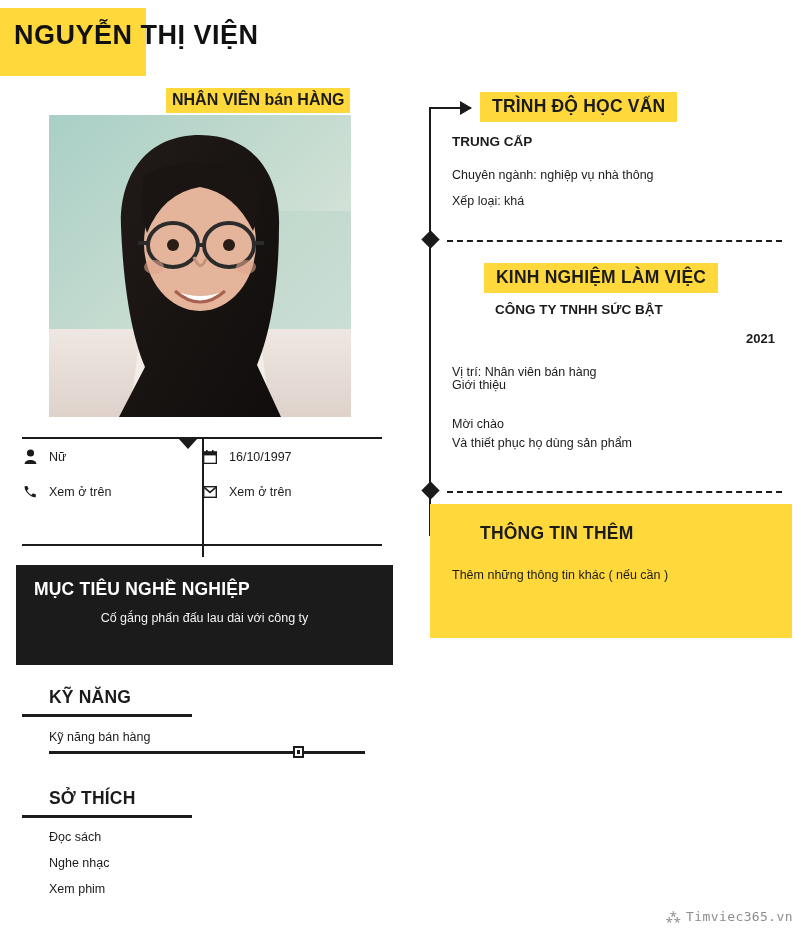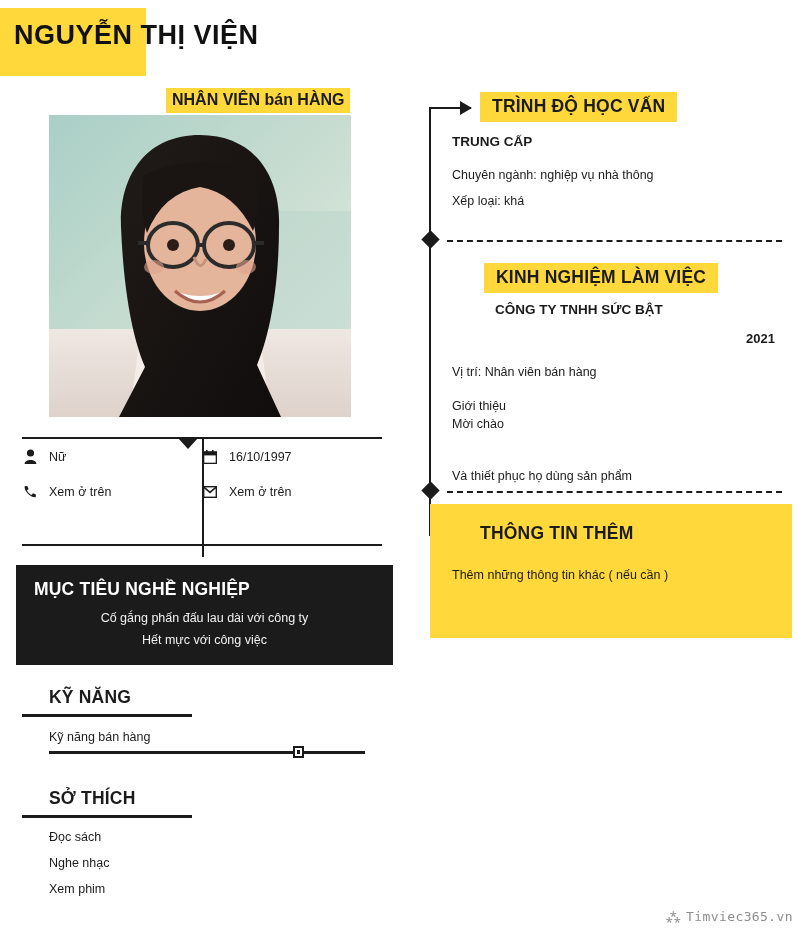--- a/index.html
+++ b/index.html
@@ -337,21 +337,20 @@
   <div class="info-row">
     <div class="info-cell"></div>
   </div>
   <div class="info-hline"></div>
 </div>
 <div class="vdiv"></div>
 
 <div class="objective">
   <h3>MỤC TIÊU NGHỀ NGHIỆP</h3>
   <p>Cố gắng phấn đấu lau dài với công ty</p>
-  <p>Hết mực với công việc</p>
 </div>
 
 <div class="sec-title" style="left:49px; top:687px;">KỸ NĂNG</div>
 <div class="sec-rule" style="left:22px; top:714px; width:170px;"></div>
 <div class="sec-line" style="left:49px; top:730px;">Kỹ năng bán hàng</div>
 <div class="skill-bar-bg"></div>
 <div class="skill-knob">
     <i></i>
   </div>
 
@@ -371,23 +370,23 @@
 
 <div class="hl-title" style="left:480px; top:92px;">TRÌNH ĐỘ HỌC VẤN</div>
 <div class="r-sub" style="left:452px; top:134px;">TRUNG CẤP</div>
 <div class="r-line" style="left:452px; top:168px;">Chuyên ngành: nghiệp vụ nhà thông</div>
 <div class="r-line" style="left:452px; top:194px;">Xếp loại: khá</div>
 
 <div class="hl-title" style="left:484px; top:263px;">KINH NGHIỆM LÀM VIỆC</div>
 <div class="r-sub" style="left:452px; top:302px;margin-left:43px;">CÔNG TY TNHH SỨC BẬT</div>
 <div class="r-year" style="left:746px; top:331px;text-align:center;">2021</div>
 <div class="r-line" style="left:452px; top:365px;">Vị trí: Nhân viên bán hàng</div>
-<div class="r-line" style="left:452px; top:399px;">Giới thiệu</div>
+<div class="r-line" style="left:452px; top:378px;">Giới thiệu</div>
 <div class="r-line" style="left:452px; top:417px;">Mời chào</div>
-<div class="r-line" style="left:452px; top:469px;text-align:right;">Và thiết phục họ dùng sản phẩm</div>
+<div class="r-line" style="left:452px; top:436px;text-align:right;">Và thiết phục họ dùng sản phẩm</div>
 
 <div class="extra-box"></div>
 <div class="extra-title">THÔNG TIN THÊM</div>
 <div class="extra-line">Thêm những thông tin khác ( nếu cần )</div>
 
 <div class="watermark">
   <span class="wm-mark">⁂</span><span>Timviec365.vn</span>
 </div>
 
 </body></html>

